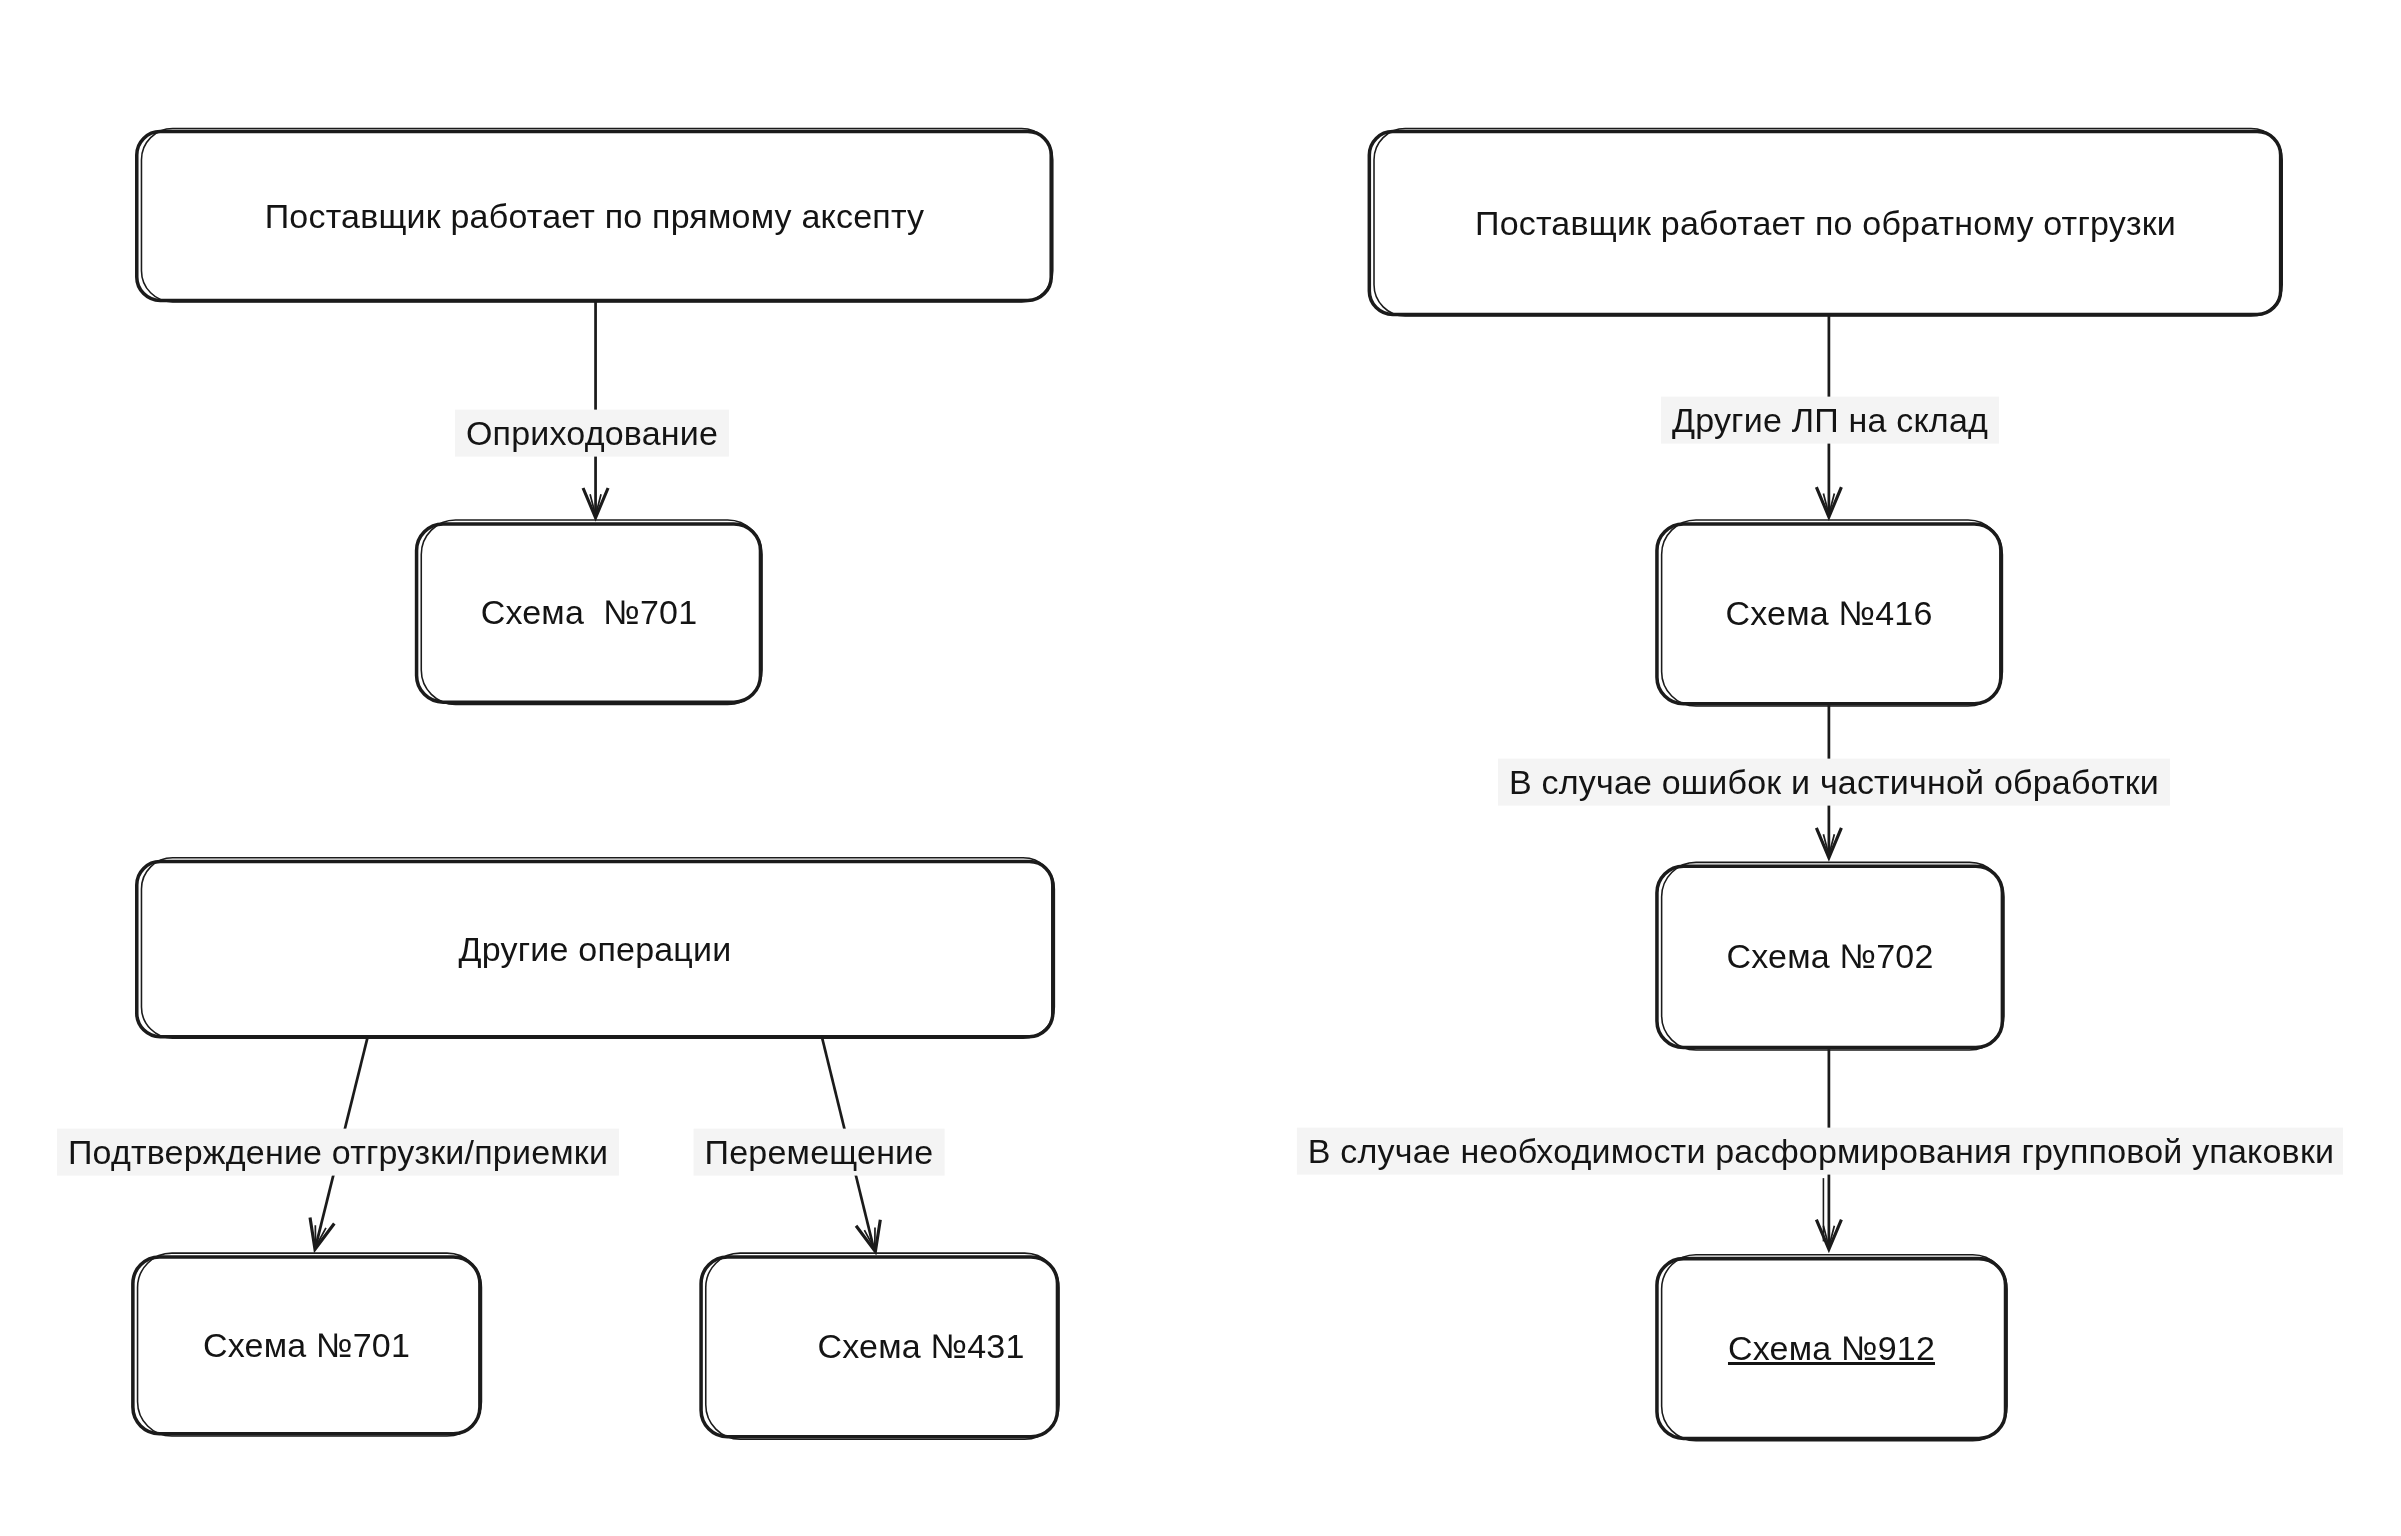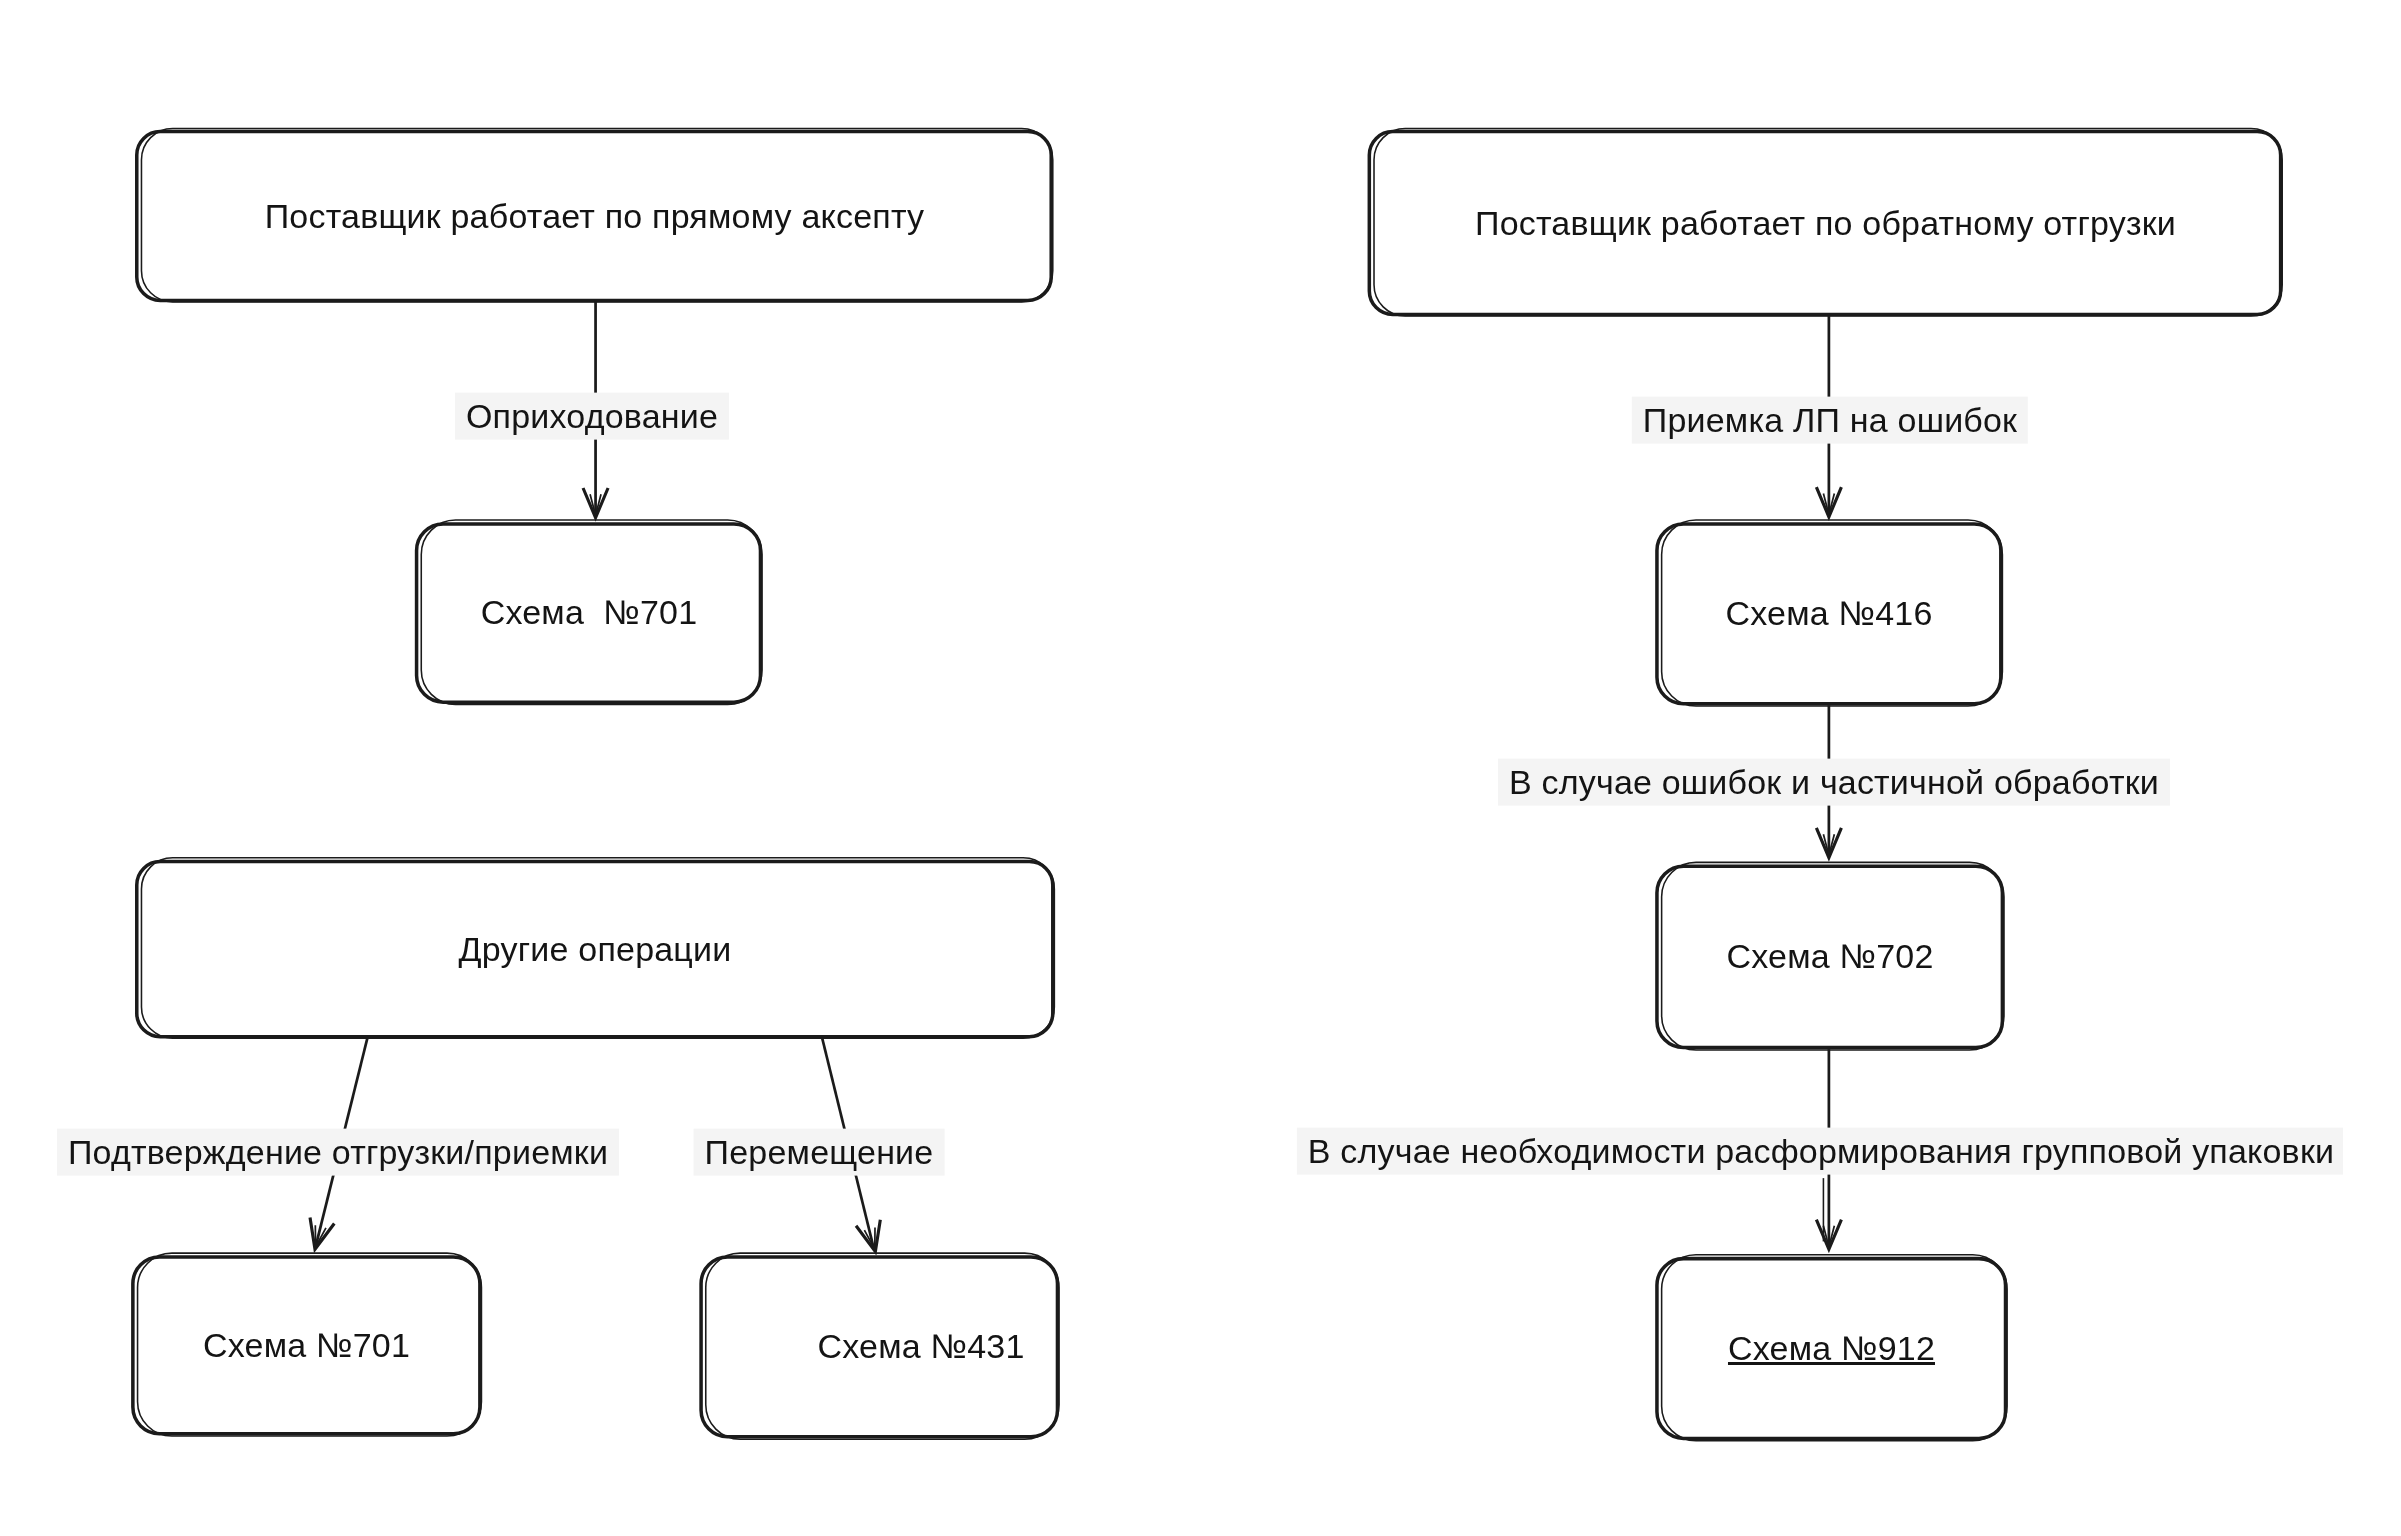--- a/index.html
+++ b/index.html
@@ -150,26 +150,26 @@
   </div>
 
   <div class="node-text" style="left:1657px; top:858px; width:346px; height:181px;">
     <span>Схема №702</span>
   </div>
 
   <div class="node-text" style="left:1657px; top:1251px; width:349px; height:180px;text-decoration:underline;">
     <span>Схема №912</span>
   </div>
 
-  <div class="edge-label" style="left:592px; top:408px;">Оприходование</div>
+  <div class="edge-label" style="left:592px; top:425px;">Оприходование</div>
 
   <div class="edge-label" style="left:338px; top:1144px;">Подтверждение отгрузки/приемки</div>
 
   <div class="edge-label" style="left:819px; top:1144px;">Перемещение</div>
 
-  <div class="edge-label" style="left:1830px; top:412px;">Приемка ЛП на ошибок</div>
+  <div class="edge-label" style="left:1830px; top:412px;">Другие ЛП на склад</div>
 
   <div class="edge-label" style="left:1834px; top:774px;">В случае ошибок и частичной обработки</div>
 
   <div class="edge-label" style="left:1821px; top:1143px;">В случае необходимости расформирования групповой упаковки</div>
 
 </div>
 
 
 </body></html>

